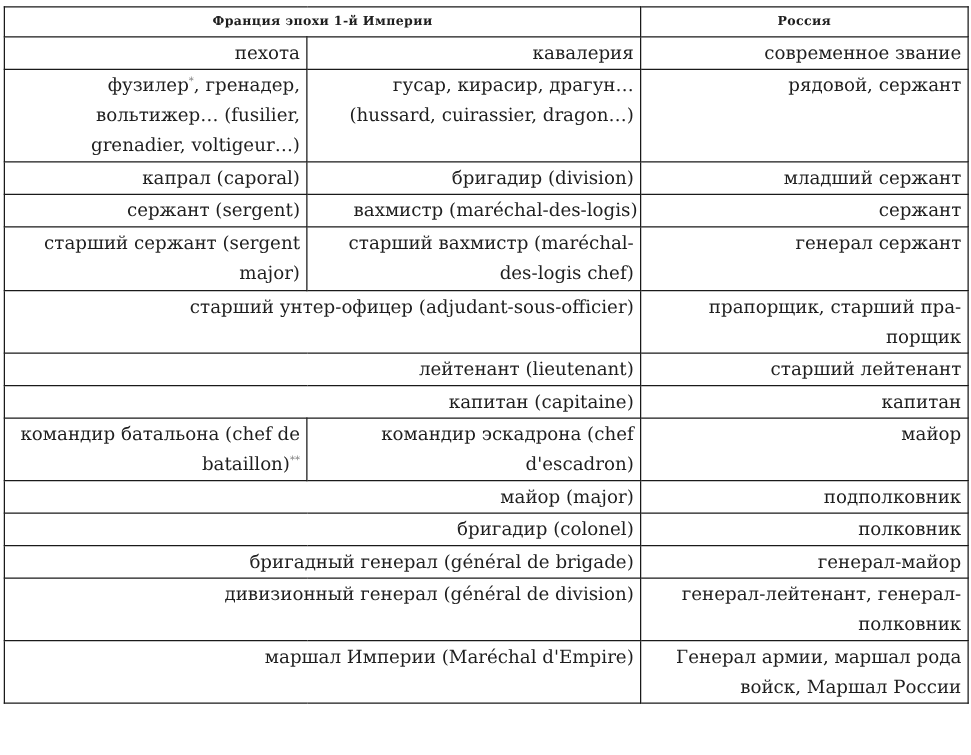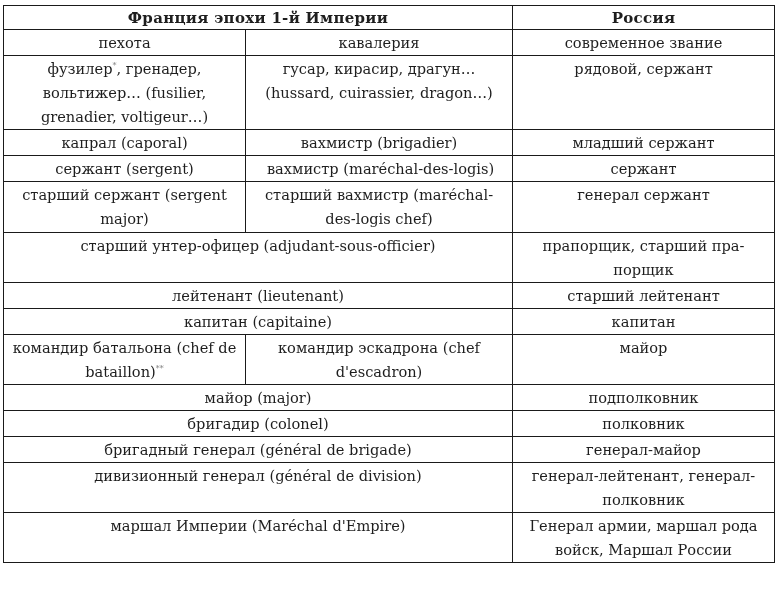--- a/index.html
+++ b/index.html
@@ -11,28 +11,28 @@
     table-layout: fixed;
     font-family: "DejaVu Serif", "Liberation Serif", serif;
     font-size: 14.6px;
     color: #1e1e1e;
   }
   table.ranks td, table.ranks th {
     border: 1.5px solid #1a1a1a;
     padding: 1px 5px 0 5px;
     vertical-align: top;
     line-height: 24px;
-    text-align: center;
+    text-align: right;
     font-weight: normal;
     overflow: hidden;
   }
   table.ranks th {
     text-align: center;
     font-weight: bold;
-    font-size: 15px;
+    font-size: 10px;
     letter-spacing: 0.3px;
     line-height: 22px;
   }
   sup.fn { font-size: 8px; color: #777; vertical-align: 6px; line-height: 0; }
   col.c1 { width: 242px; }
   col.c2 { width: 267px; }
   col.c3 { width: 262px; }
 </style>
 </head>
 <body>
@@ -53,21 +53,21 @@
     <td>кавалерия</td>
     <td>современное звание</td>
   </tr>
   <tr style="height:71px">
     <td><span>фузилер</span><sup class="fn">*</sup><span>, гренадер, вольтижер… (fusilier, grenadier, voltigeur…)</span></td>
     <td>гусар, кирасир, драгун… (hussard, cuirassier, dragon…)</td>
     <td>рядовой, сержант</td>
   </tr>
   <tr style="height:26px">
     <td>капрал (caporal)</td>
-    <td>вахмистр (brigadier)</td>
+    <td>бригадир (division)</td>
     <td>младший сержант</td>
   </tr>
   <tr style="height:26px">
     <td>сержант (sergent)</td>
     <td style="padding-right:2px">вахмистр (maréchal-des-logis)</td>
     <td>сержант</td>
   </tr>
   <tr style="height:51px">
     <td>старший сержант (sergent major)</td>
     <td>старший вахмистр (maréchal-des-logis chef)</td>

